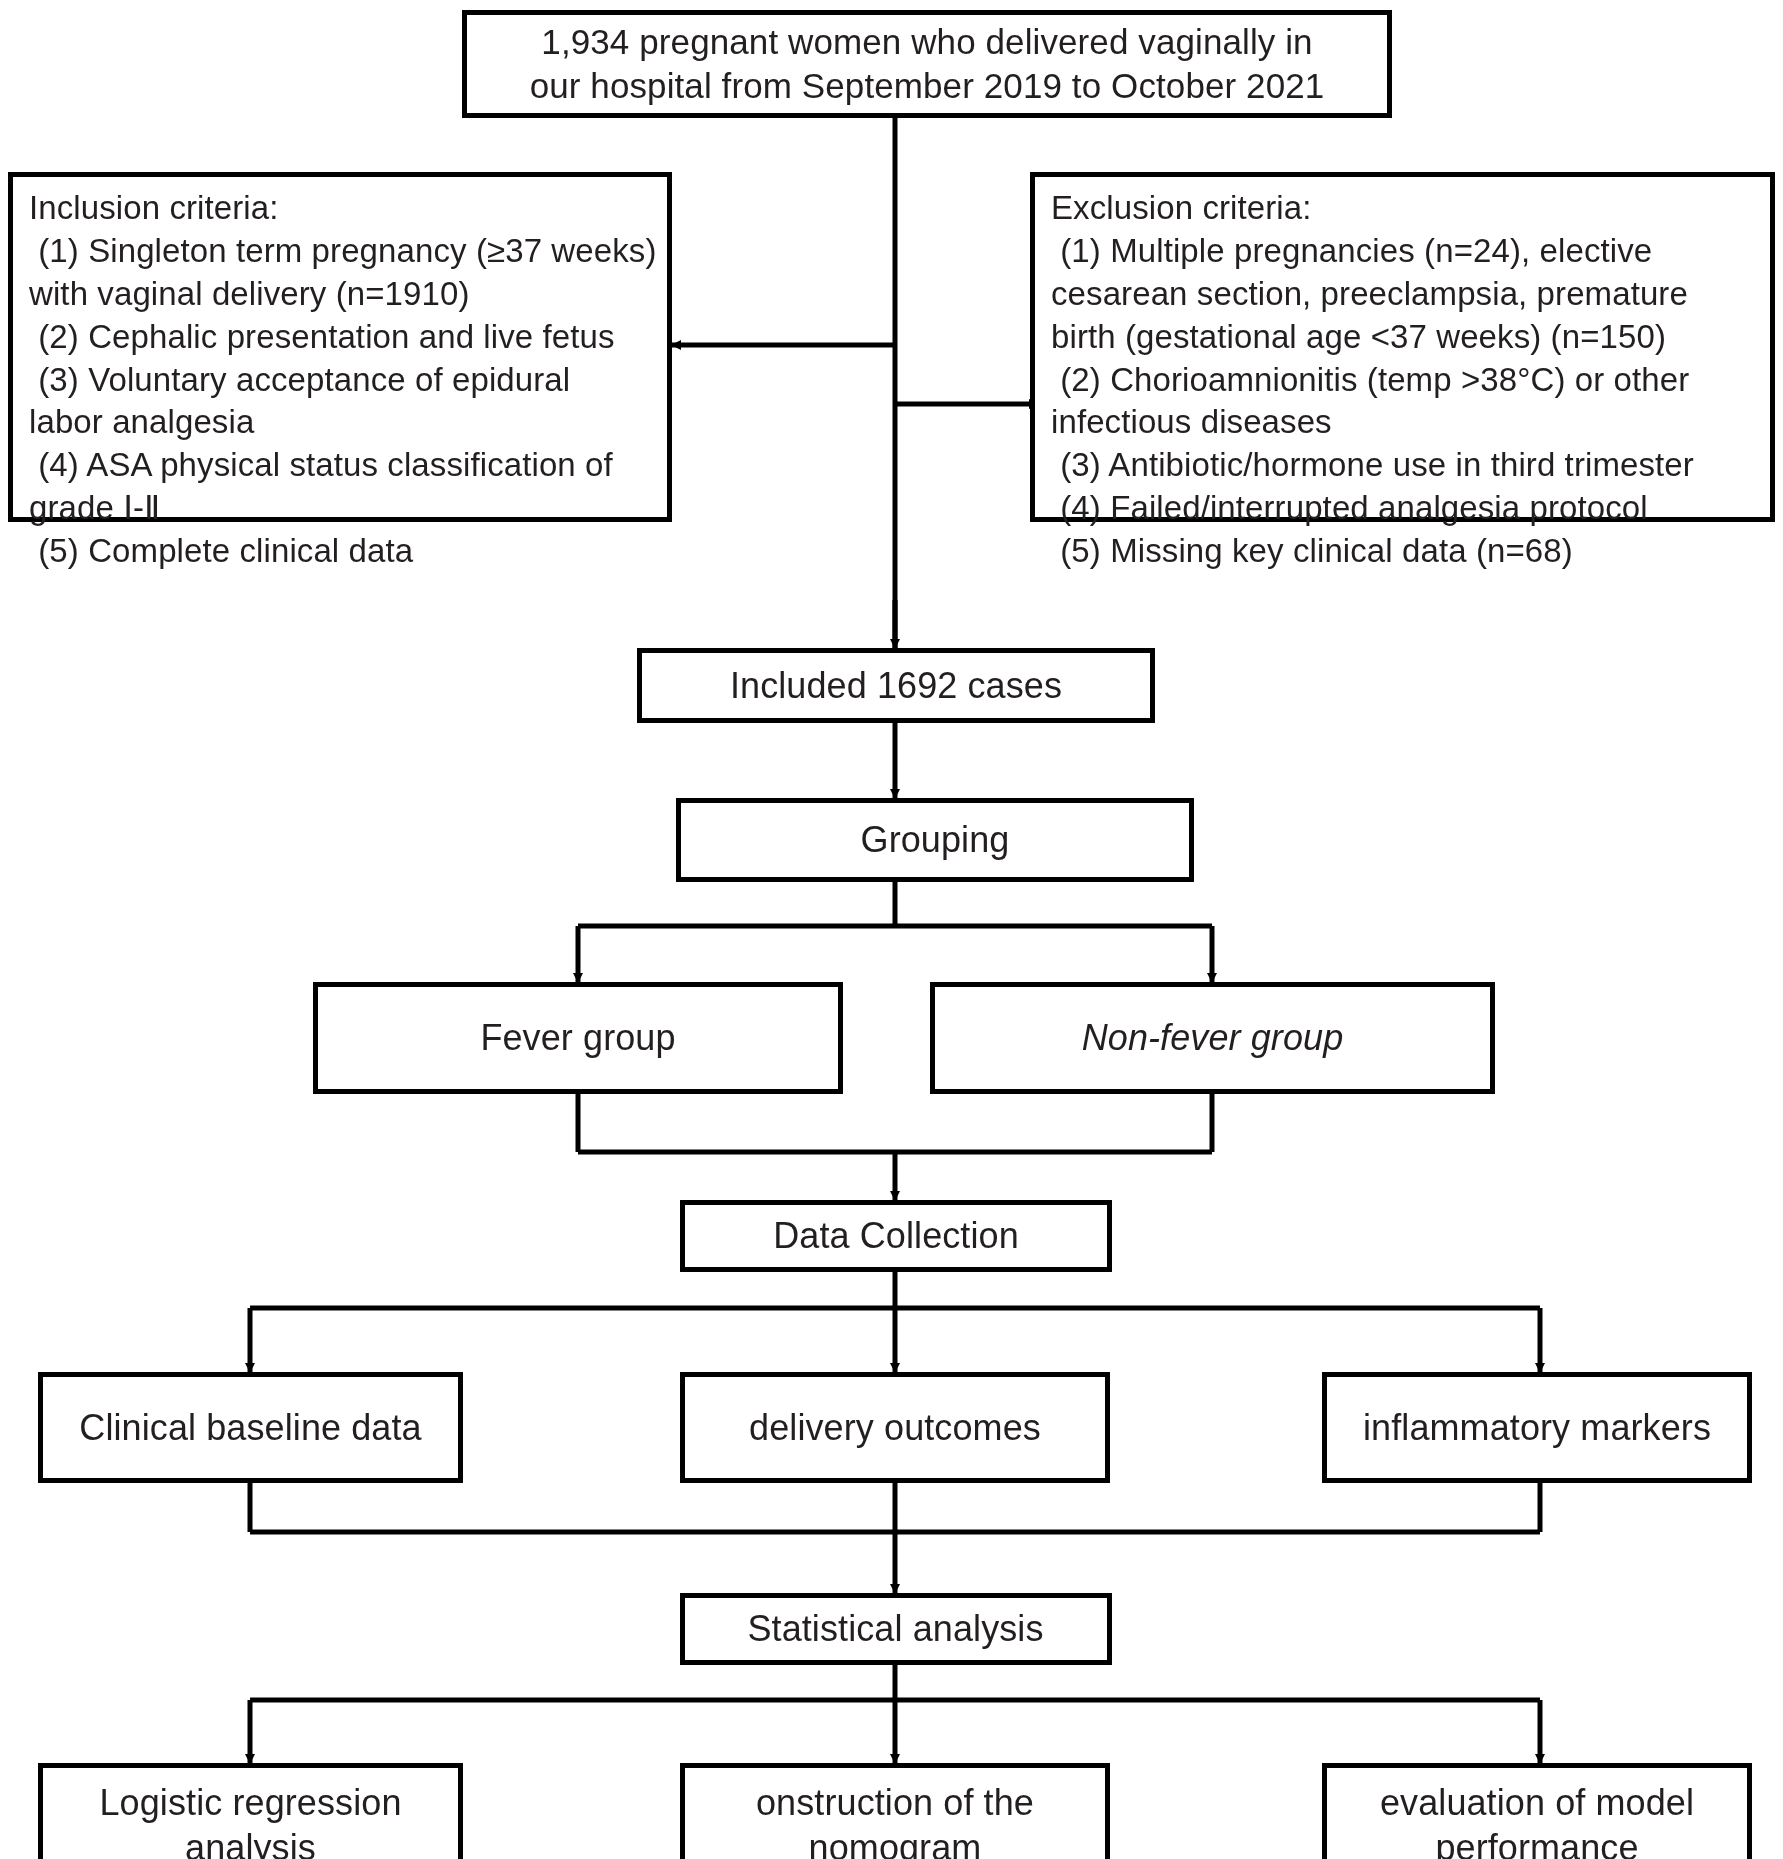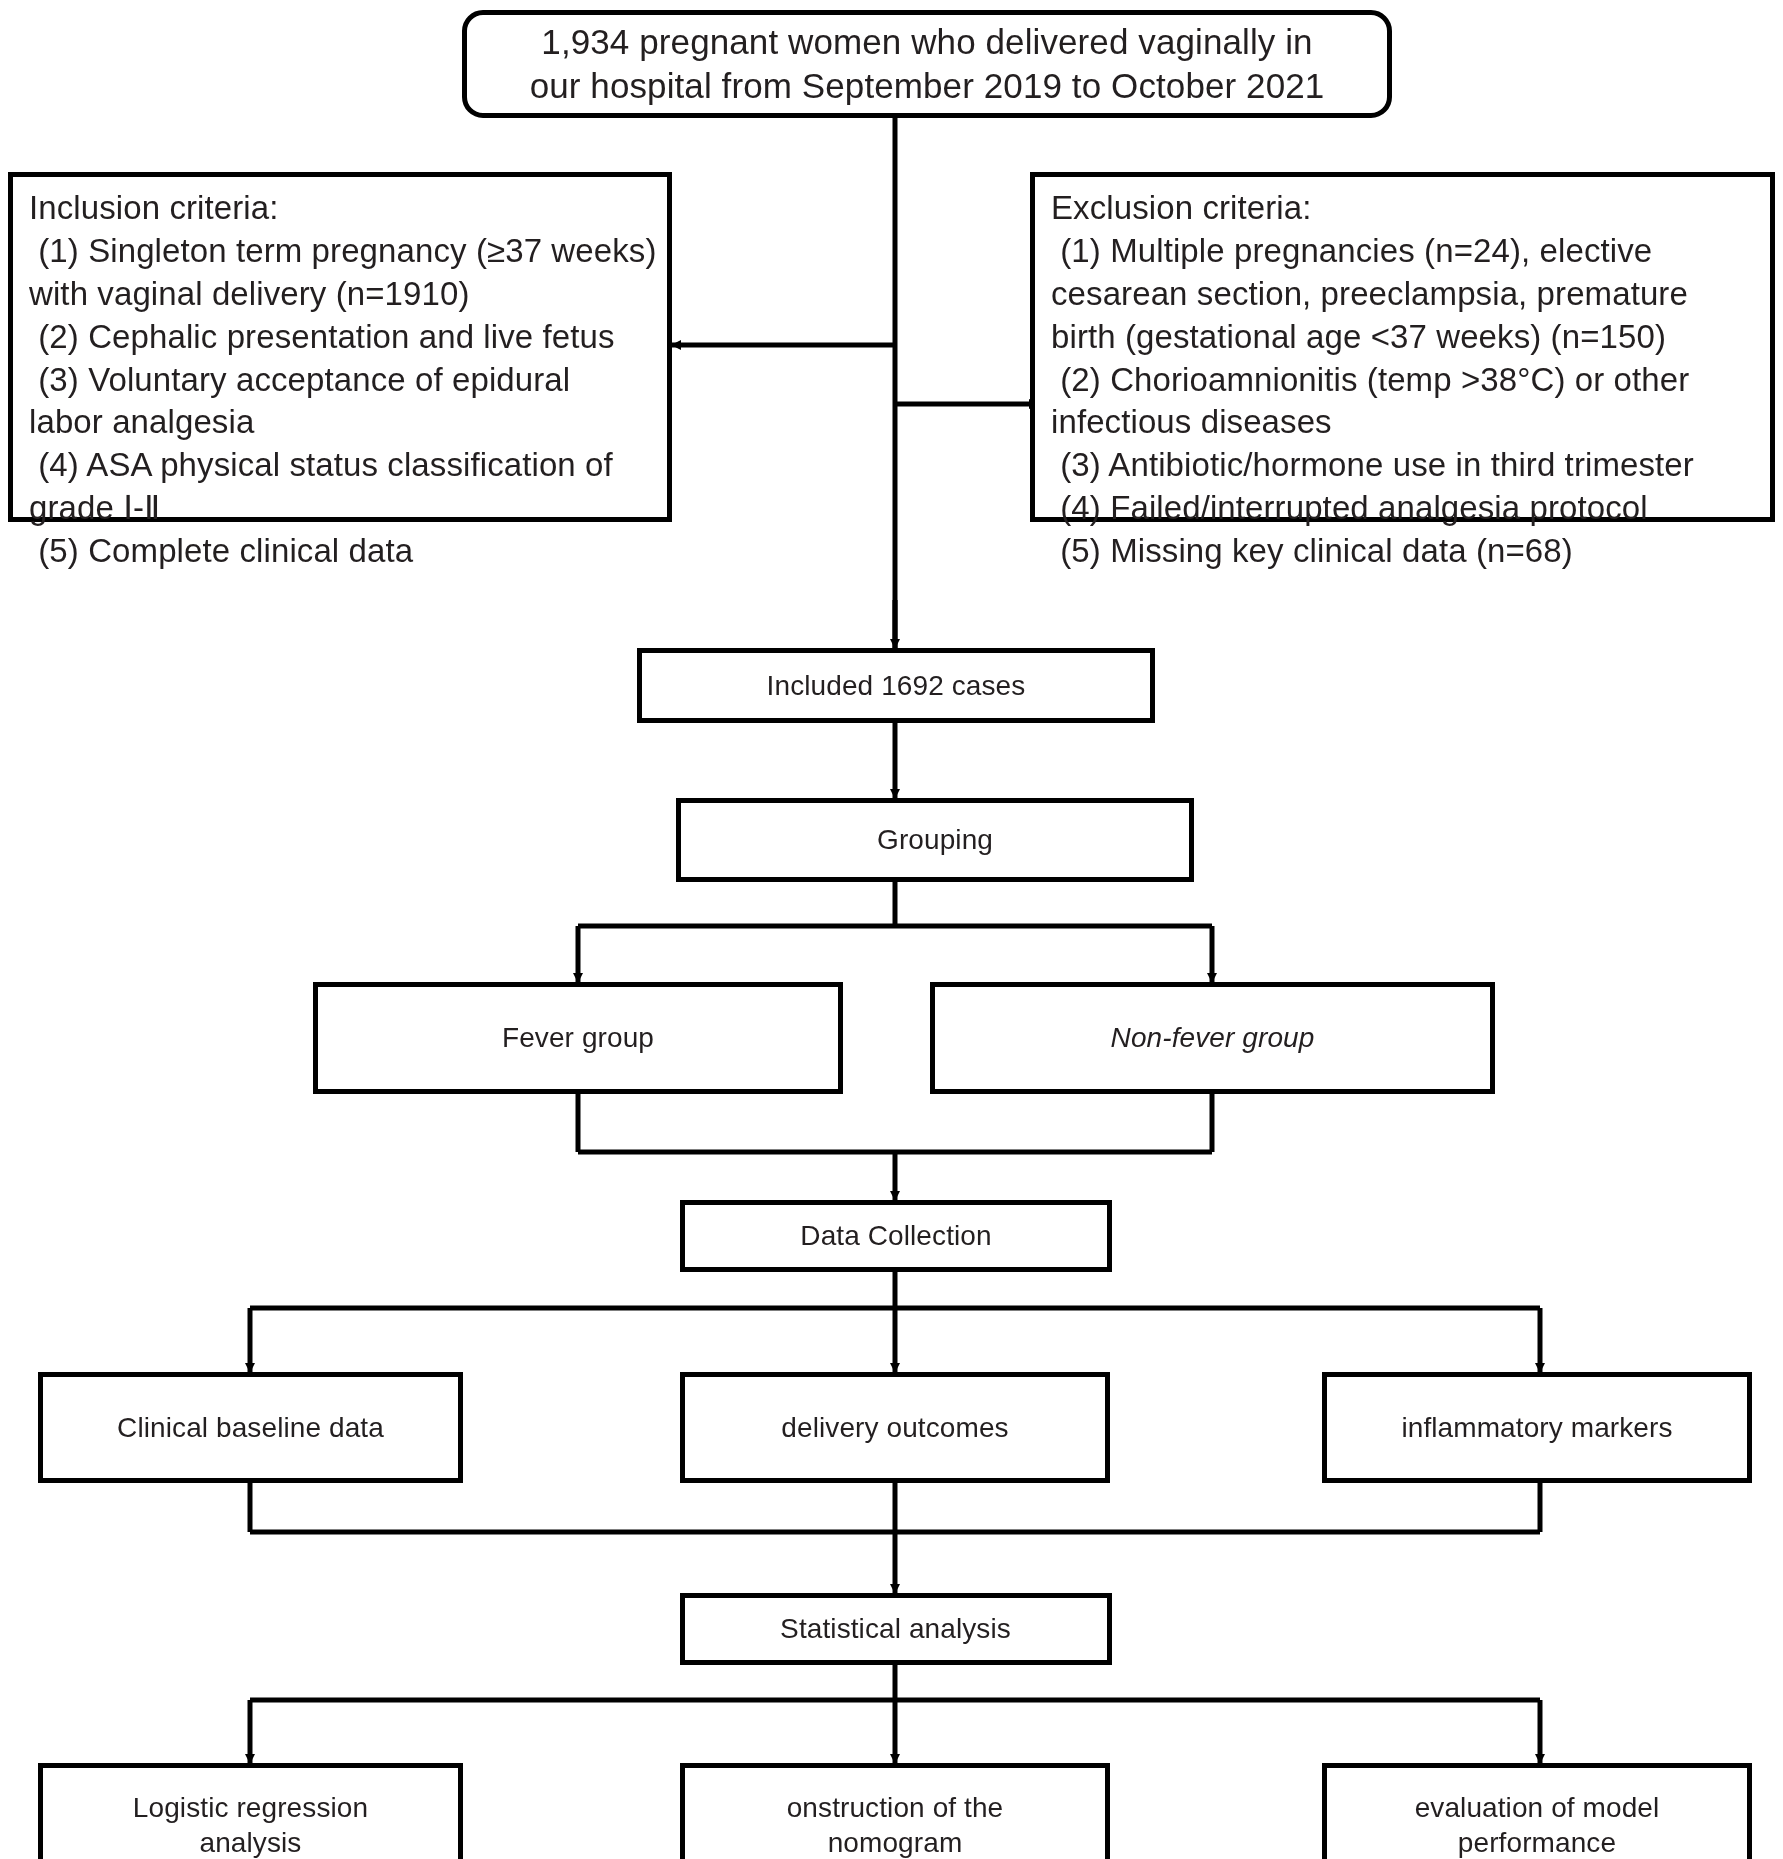--- a/index.html
+++ b/index.html
@@ -29,36 +29,36 @@
     position: absolute;
     box-sizing: border-box;
     border: 5px solid #000000;
     background: #ffffff;
     color: #231f20;
     display: flex;
     align-items: center;
     justify-content: center;
     text-align: center;
     line-height: 1.26;
-    font-size: 28px;
+    font-size: 36px;
     letter-spacing: 0.1px;
     padding: 4px 10px;
   }
   .node.criteria {
     display: block;
     text-align: left;
     padding: 10px 14px 10px 16px;
     font-size: 33px;
     line-height: 1.30;
   }
   .node .line {
     display: block;
     white-space: pre;
   }
-  .title-node { font-size: 35px; border-radius: 21px; }
+  .title-node { font-size: 35px; }
 </style>
 </head>
 <body>
 
 <div id="chart-root">
 
   <svg class="connectors" viewBox="0 0 1783 1859">
     <defs>
       <marker id="ar" markerWidth="12" markerHeight="12" refX="9" refY="5" orient="auto" markerUnits="userSpaceOnUse">
         <path d="M0,0 L10,5 L0,10 z" fill="#000"></path>

